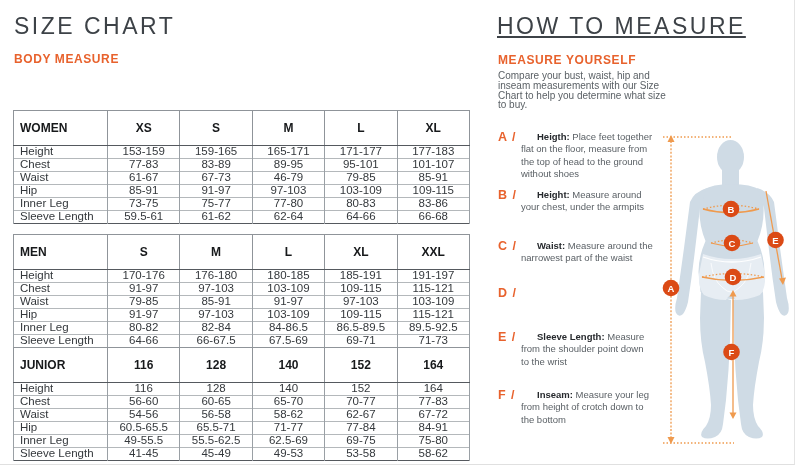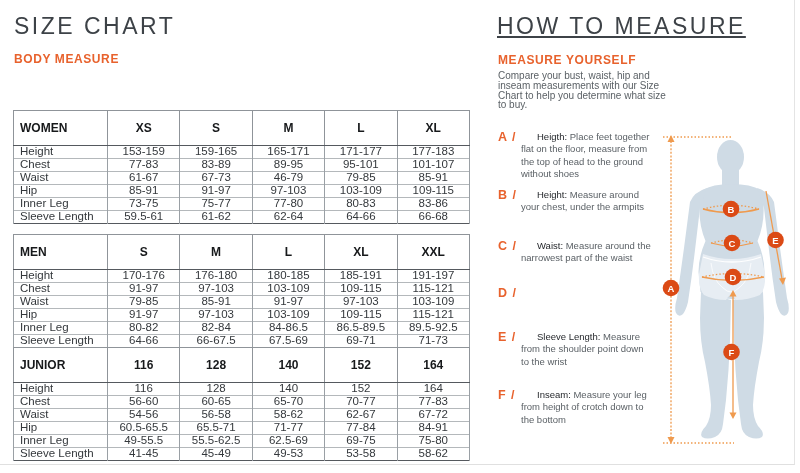--- a/index.html
+++ b/index.html
@@ -37,21 +37,21 @@
   .right{position:absolute;left:497px;top:0;width:303px;height:100%;}
   .right .panel-title{position:absolute;left:0;top:13px;text-decoration:underline;}
   .right .panel-subtitle{position:absolute;left:1px;top:53px;text-align:center;}
   .intro{position:absolute;left:1px;top:71px;width:178px;margin:0;
          font-size:10px;line-height:9.8px;color:#5b6166;}
 
   .step{position:absolute;left:1px;width:158px;}
   .step .marker{position:absolute;left:0;top:-1px;font-size:12.5px;font-weight:700;color:var(--accent);
                 letter-spacing:1px;}
   .step .txt{display:block;margin-left:23px;width:133px;font-size:9.5px;line-height:12.3px;color:#5b6166;}
-  .step .lbl{font-weight:400;color:#26292d;padding-left:16px;}
+  .step .lbl{font-weight:700;color:#26292d;padding-left:16px;}
   .s0{top:131px}.s1{top:189px}.s2{top:240px}.s3{top:287px}.s4{top:331px}.s5{top:389px}
 
   .figure{position:absolute;left:153px;top:95px;width:150px;height:367px;}
   .figure text{font-family:"Liberation Sans",sans-serif;font-size:9.5px;font-weight:700;fill:#fff;}
 </style>
 </head>
 <body>
 
 <div class="page">
 

